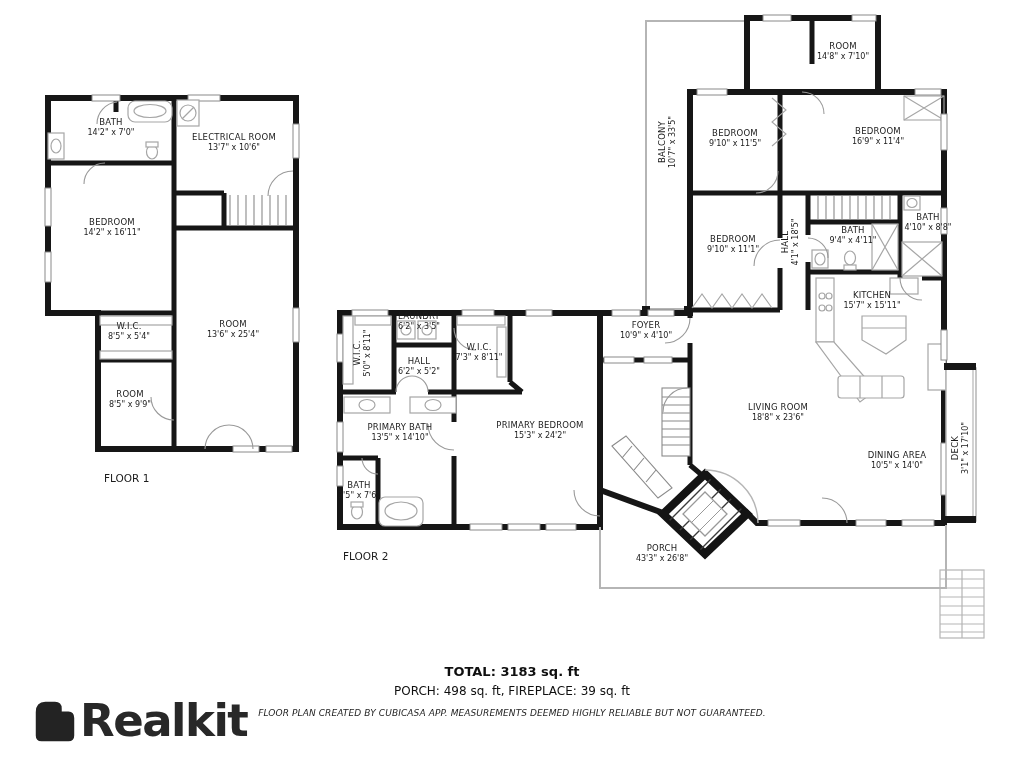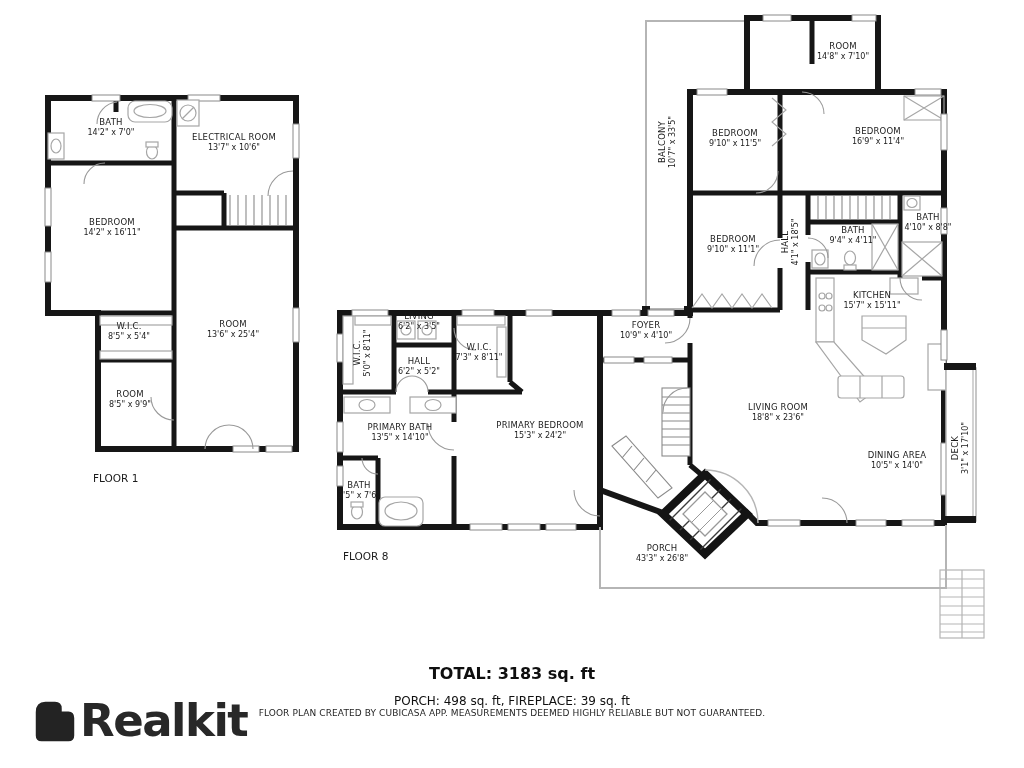--- a/index.html
+++ b/index.html
@@ -6,23 +6,23 @@
   .canvas{position:relative;width:1024px;height:768px;background:#ffffff;
           font-family:"DejaVu Sans","Liberation Sans",sans-serif;overflow:hidden;}
   svg.plan{position:absolute;left:0;top:0;}
   .lbl{position:absolute;transform:translate(-50%,-50%);text-align:center;
        color:#1b1b1b;line-height:1.3;white-space:nowrap;}
   .lbl .rname{font-size:8.5px;letter-spacing:.2px;}
   .lbl .rdims{font-size:8px;}
   .lbl.vert{transform:translate(-50%,-50%) rotate(-90deg);}
   .cap{position:absolute;font-size:10.5px;color:#1b1b1b;white-space:nowrap;}
   .summary{position:absolute;left:0;top:664px;width:1024px;text-align:center;color:#0f0f0f;}
-  .summary .t{font-size:16px;font-weight:bold;margin-bottom:12px;}
+  .summary .t{font-size:13px;font-weight:bold;margin-bottom:6px;}
   .summary .l{font-size:12px;line-height:1.12;}
-  .summary .d{font-size:9px;color:#1f1f1f;letter-spacing:.1px;}
+  .summary .d{font-size:9px;margin-top:10px;color:#1f1f1f;letter-spacing:.1px;font-style:italic;}
   .logo{position:absolute;left:30px;top:694px;display:flex;align-items:center;text-align:center;}
   .logo-text{font-size:45px;font-weight:bold;color:#282828;letter-spacing:-1.5px;}
 </style>
 </head>
 <body>
 
 <div class="canvas">
 
 <svg class="plan" width="1024" height="768" viewBox="0 0 1024 768">
 
@@ -250,21 +250,21 @@
   </div>
   <div class="lbl" style="left:233px;top:330px">
     <div class="rname">ROOM</div>
     <div class="rdims">13'6" x 25'4"</div>
   </div>
   <div class="lbl" style="left:130px;top:400px">
     <div class="rname">ROOM</div>
     <div class="rdims">8'5" x 9'9"</div>
   </div>
   <div class="lbl" style="left:419px;top:322px">
-    <div class="rname">LIVING</div>
+    <div class="rname">LAUNDRY</div>
     <div class="rdims">6'2" x 3'5"</div>
   </div>
   <div class="lbl vert" style="left:363px;top:353px">
     <div class="rname">W.I.C.</div>
     <div class="rdims">5'0" x 8'11"</div>
   </div>
   <div class="lbl" style="left:419px;top:367px">
     <div class="rname">HALL</div>
     <div class="rdims">6'2" x 5'2"</div>
   </div>
@@ -334,22 +334,22 @@
   </div>
   <div class="lbl vert" style="left:961px;top:448px">
     <div class="rname">DECK</div>
     <div class="rdims">3'1" x 17'10"</div>
   </div>
   <div class="lbl" style="left:662px;top:554px">
     <div class="rname">PORCH</div>
     <div class="rdims">43'3" x 26'8"</div>
   </div>
 
-  <div class="cap" style="left:93px;top:472px">FLOOR 1</div>
-  <div class="cap" style="left:343px;top:550px">FLOOR 8</div>
+  <div class="cap" style="left:104px;top:472px">FLOOR 1</div>
+  <div class="cap" style="left:343px;top:550px">FLOOR 2</div>
 
   <div class="summary">
     <div class="t">TOTAL: 3183 sq. ft</div>
     <div class="l">PORCH: 498 sq. ft, FIREPLACE: 39 sq. ft</div>
     <div class="d">FLOOR PLAN CREATED BY CUBICASA APP. MEASUREMENTS DEEMED HIGHLY RELIABLE BUT NOT GUARANTEED.</div>
   </div>
 
   <div class="logo">
     <svg width="50" height="52" viewBox="0 0 52 54">
       <path d="M6,18 Q6,7 16,7 L26,7 Q33,7 33,14 L33,17 L40,17 Q46,17 46,24 L46,42 Q46,48 40,48 L12,48 Q6,48 6,42 Z" fill="#232323"></path>

